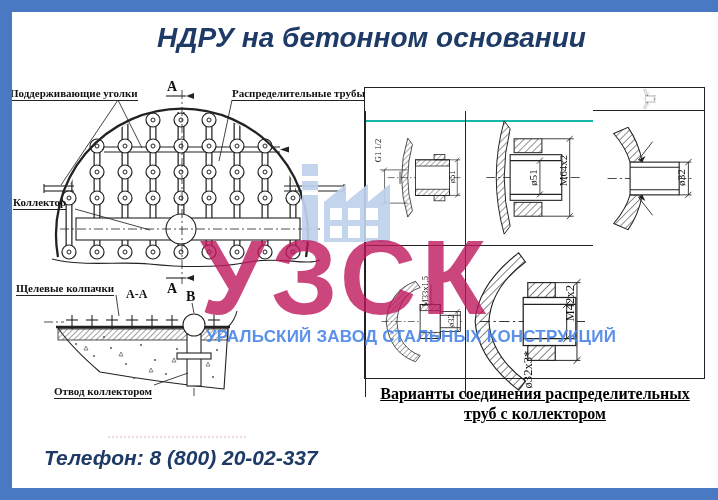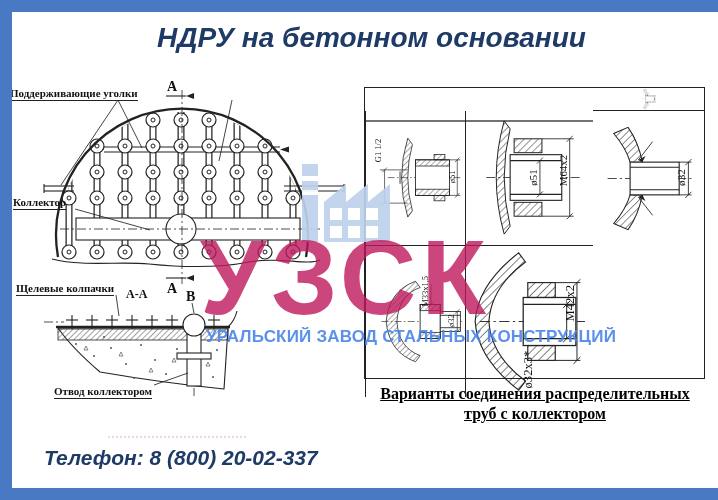--- a/index.html
+++ b/index.html
@@ -19,21 +19,21 @@
   .wh{fill:#fff;stroke:#222;stroke-width:1.1;}
   .wall{fill:url(#hat);stroke:#222;stroke-width:1;}
   .cl{fill:none;stroke:#222;stroke-width:.8;stroke-dasharray:9 3 2 3;}
   .dim{fill:none;stroke:#222;stroke-width:.85;}
   .arr{fill:#222;stroke:none;}
   .dt{font:11px "Liberation Serif",serif;fill:#111;}
   
   .conn-table{position:absolute;left:364px;top:87px;width:341px;height:292px;
               border:1.5px solid #222;box-sizing:border-box;display:grid;
               grid-template-columns:100px 128px 1fr;grid-template-rows:23px 135px 1fr;z-index:4;background:transparent;}
-  .th{border-bottom:2px solid #737373;display:flex;align-items:center;justify-content:center;
+  .th{border-bottom:2px solid #14b8a6;display:flex;align-items:center;justify-content:center;
       font:14.5px "Liberation Serif",serif;color:#14532d;white-space:nowrap;overflow:hidden;margin-top:32px;}
   .tc{position:relative;}
   .bl{border-left:1px solid #222;}
   .bb{border-bottom:1px solid #222;}
   .tc svg{display:block;width:100%;height:100%;}
   .caption{position:absolute;left:366px;top:384px;width:338px;text-align:center;
            font:bold 16px "Liberation Serif",serif;color:#000;line-height:1.25;z-index:5;text-decoration:underline;}
   
   .wm{position:absolute;pointer-events:none;z-index:20;}
   .wm-icon{left:296px;top:150px;width:106px;height:106px;opacity:.92;}
@@ -229,20 +229,21 @@
 
       <g class="dim">
         <line x1="102" y1="213" x2="105" y2="234"></line>
         <line x1="178" y1="221" x2="180" y2="231"></line>
         <line x1="140" y1="303" x2="174" y2="291"></line>
       </g>
     </g>
   </svg>
 
   <div class="dlabel" style="left:10px;top:87px">Поддерживающие уголки</div>
+  <div class="dlabel" style="left:232px;top:87px">Распределительные трубы</div>
   <div class="dmark" style="left:167px;top:79px">А</div>
   <div class="dlabel" style="left:13px;top:196px">Коллектор</div>
   <div class="dmark" style="left:167px;top:281px">А</div>
   <div class="dlabel" style="left:16px;top:282px">Щелевые колпачки</div>
   <div class="dmark" style="left:126px;top:287px;font-size:12px">А-А</div>
   <div class="dmark" style="left:186px;top:289px">В</div>
   <div class="dlabel" style="left:54px;top:385px">Отвод коллектором</div>
 
   <div class="conn-table">
     <div class="th">Сварное</div>

